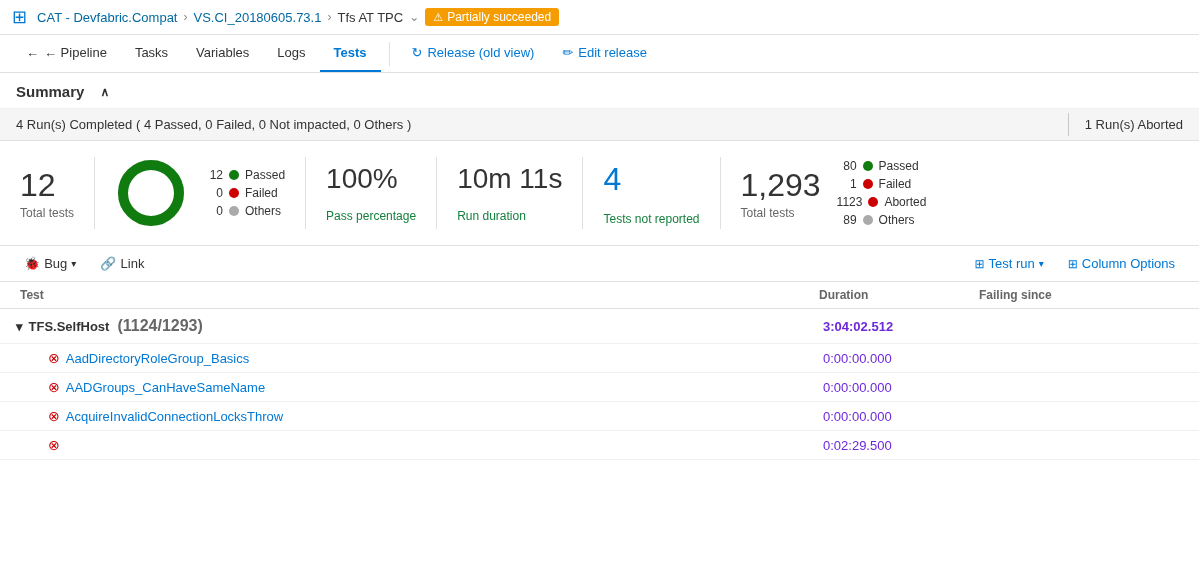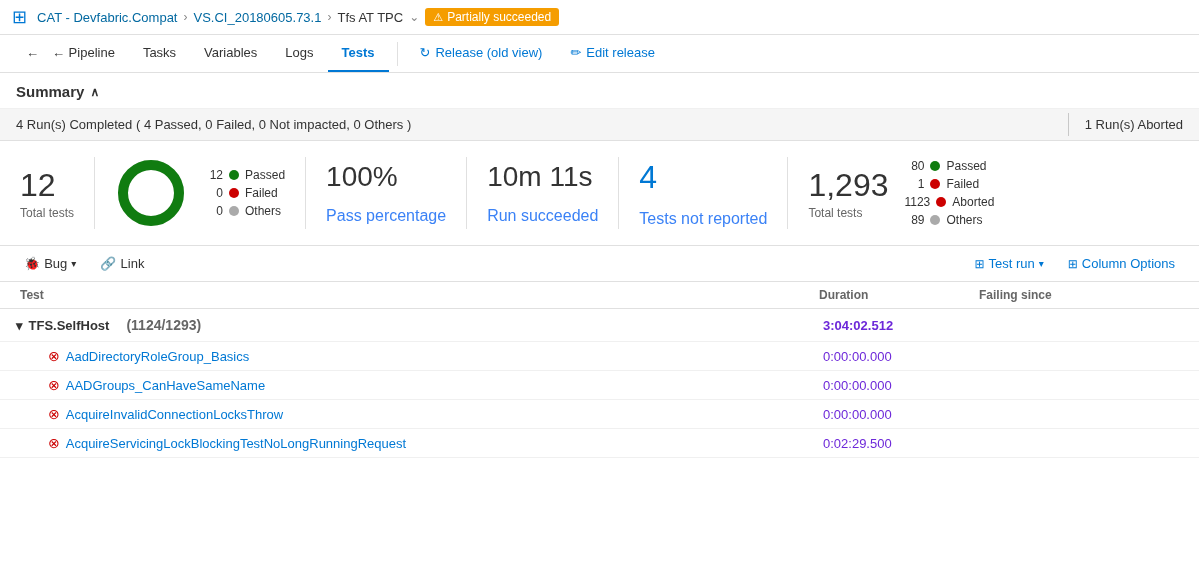--- a/index.html
+++ b/index.html
@@ -32,21 +32,21 @@
     .nav-item.active { color: #0078d4; border-bottom: 2px solid #0078d4; font-weight: 600; }
     .nav-divider { width: 1px; background: #e0e0e0; height: 24px; margin: 0 8px; }
     .nav-action {
       padding: 8px 14px; cursor: pointer; color: #0078d4; font-size: 13px;
       display: flex; align-items: center; gap: 5px; border-bottom: 2px solid transparent;
     }
     .nav-back { color: #333; }
 
     
     .summary-header {
-      padding: 10px 16px 8px; display: flex; align-items: center; gap: 6px;
+      padding: 10px 16px 8px; display: flex; align-items: center; gap: 16px;
       font-size: 15px; font-weight: 600; border-bottom: 1px solid #f0f0f0;
     }
     .chevron { font-size: 12px; }
 
     
     .stats-banner {
       display: flex; background: #f5f5f5; border-bottom: 1px solid #e0e0e0;
     }
     .stats-left {
       flex: 1; padding: 8px 16px; display: flex; align-items: center;
@@ -77,21 +77,21 @@
 
     
     .legend { display: flex; flex-direction: column; gap: 4px; }
     .legend-item { display: flex; align-items: center; gap: 6px; font-size: 12px; }
     .legend-dot { width: 10px; height: 10px; border-radius: 50%; flex-shrink: 0; }
     .legend-count { color: #333; min-width: 20px; text-align: right; font-size: 12px; }
 
     
     .big-stat { display: flex; flex-direction: column; align-items: flex-start; }
     .big-stat-num { font-size: 28px; font-weight: 300; color: #333; }
-    .big-stat-label { font-size: 16px; color: #3b82f6; margin-top: 14px; }
+    .big-stat-label { font-size: 12px; color: #15803d; margin-top: 14px; }
 
     
     .tests-not-reported { display: flex; flex-direction: column; align-items: flex-start; }
     .tests-not-reported-num { font-size: 32px; font-weight: 300; color: #0078d4; cursor: pointer; }
 
     
     .right-stat-section {
       display: flex; align-items: center; padding: 0 20px; gap: 16px; flex: 1;
     }
     .right-total { display: flex; flex-direction: column; align-items: flex-start; }
@@ -127,42 +127,42 @@
     .table-group-row {
       display: grid; grid-template-columns: 1fr 160px 200px;
       padding: 8px 16px; border-bottom: 1px solid #f0f0f0;
       font-size: 13px; font-weight: 600; align-items: center;
     }
     .collapse-arrow { color: #333; margin-right: 6px; cursor: pointer; }
     .test-icon { color: #c00; margin-right: 6px; font-size: 14px; }
     .test-name { color: #0078d4; cursor: pointer; }
     .duration-cell { color: #6d28d9; font-size: 13px; }
     .group-name { display: flex; align-items: center; }
-    .group-sub { color: #666; font-size: 14px; margin-left: 17px; }
+    .group-sub { color: #666; font-size: 16px; margin-left: 8px; }
   </style>
 </head>
 <body>
 
 <div class="breadcrumb-bar">
   <span class="breadcrumb-logo">⊞</span>
   <span class="breadcrumb-item">CAT - Devfabric.Compat</span>
   <span class="breadcrumb-sep">›</span>
   <span class="breadcrumb-item">VS.CI_20180605.73.1</span>
   <span class="breadcrumb-sep">›</span>
   <span class="breadcrumb-current">Tfs AT TPC</span>
   <span style="color:#888;font-size:12px;">⌄</span>
   <div class="status-badge">
     <span>Partially succeeded</span>
   </div>
 </div>
 
 <div class="nav-bar">
   <div class="nav-item nav-back">
     <span>←</span>
-    <span style="margin-left:8px;">← Pipeline</span>
+    <span style="margin-left:0;">← Pipeline</span>
   </div>
   <div class="nav-item">Tasks</div>
   <div class="nav-item">Variables</div>
   <div class="nav-item">Logs</div>
   <div class="nav-item active">Tests</div>
   <div class="nav-divider"></div>
   <div class="nav-action">
     <span style="font-size:13px;">↻</span>
     <span>Release (old view)</span>
   </div>
@@ -228,21 +228,21 @@
   <div class="stat-section">
     <div class="big-stat">
       <div class="big-stat-num">100%</div>
       <div class="big-stat-label">Pass percentage</div>
     </div>
   </div>
 
   <div class="stat-section">
     <div class="big-stat">
       <div class="big-stat-num">10m 11s</div>
-      <div class="big-stat-label">Run succeeded</div>
+      <div class="big-stat-label">Run duration</div>
     </div>
   </div>
 
   <div class="stat-section">
     <div class="tests-not-reported">
       <div class="tests-not-reported-num">4</div>
       <div class="big-stat-label">Tests not reported</div>
     </div>
   </div>
 
@@ -340,17 +340,16 @@
     <span class="test-icon">⊗</span>
     <span class="test-name">AcquireInvalidConnectionLocksThrow</span>
   </div>
   <div class="duration-cell">0:00:00.000</div>
   <div></div>
 </div>
 
 <div class="table-row">
   <div style="display:flex;align-items:center;padding-left:32px;">
     <span class="test-icon">⊗</span>
-    <span class="test-name">AcquireServicingLockBlockingTestNoLongRunningRequest</span>
   </div>
   <div class="duration-cell">0:02:29.500</div>
   <div></div>
 </div>
 
 </body></html>

